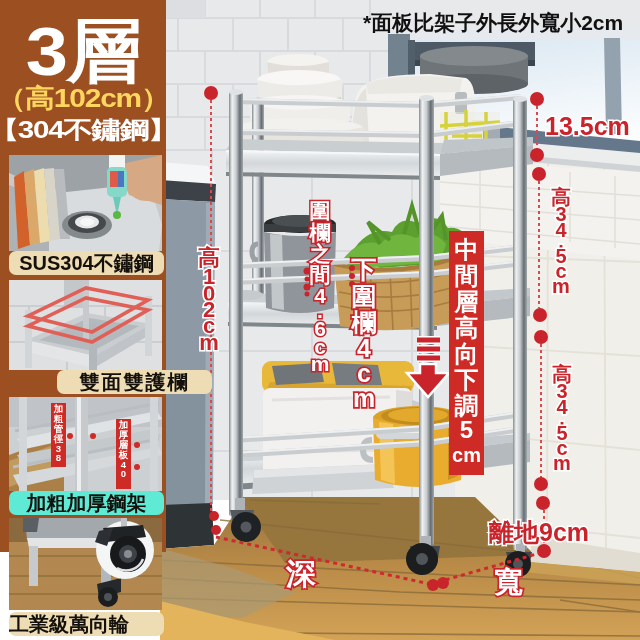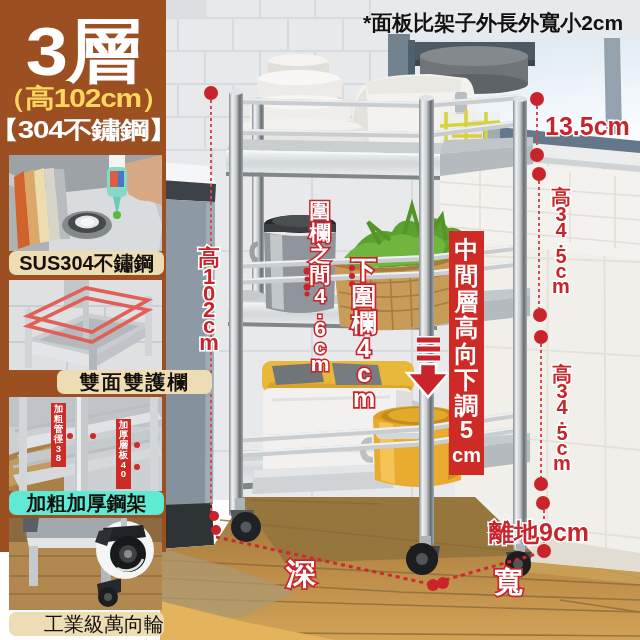--- a/index.html
+++ b/index.html
@@ -542,16 +542,16 @@
         <polygon points="94,10 134,7 137,19 98,24" fill="#202326"></polygon>
         <polygon points="90,13 104,10 98,28 86,24" fill="#2c2f33"></polygon>
         <circle cx="119" cy="36" r="18" fill="#17191b"></circle>
         <circle cx="119" cy="36" r="9" fill="#3e4246"></circle>
         <circle cx="119" cy="36" r="4" fill="#888d91"></circle>
         <path d="M108 50 A18 18 0 0 0 134 41" stroke="#dfe1e2" stroke-width="2.5" fill="none"></path>
       </svg>
     </div>
 
     <div class="abs" style="left:9px;top:612px;width:155px;height:24px;background:#eeddb4;border-radius:7px;
-         text-align:right;color:#14100c;font-size:20px;font-weight:normal;line-height:24px;">工業級萬向輪</div>
+         text-align:left;color:#14100c;font-size:20px;font-weight:bold;line-height:24px;">工業級萬向輪</div>
   </div>
 
 </div>
 
 </body></html>

